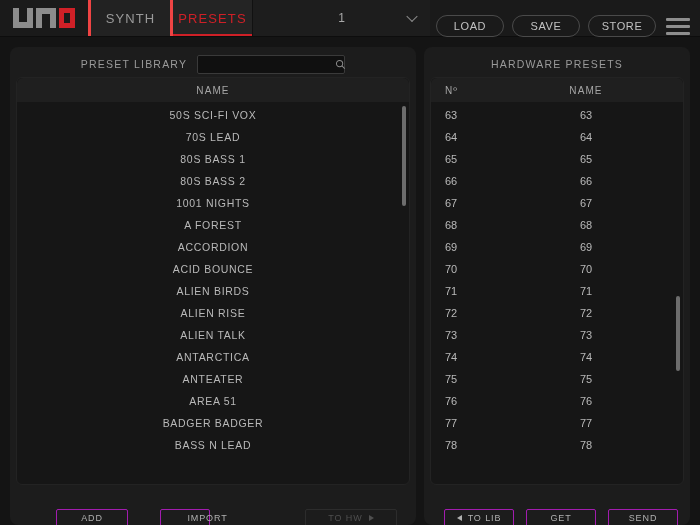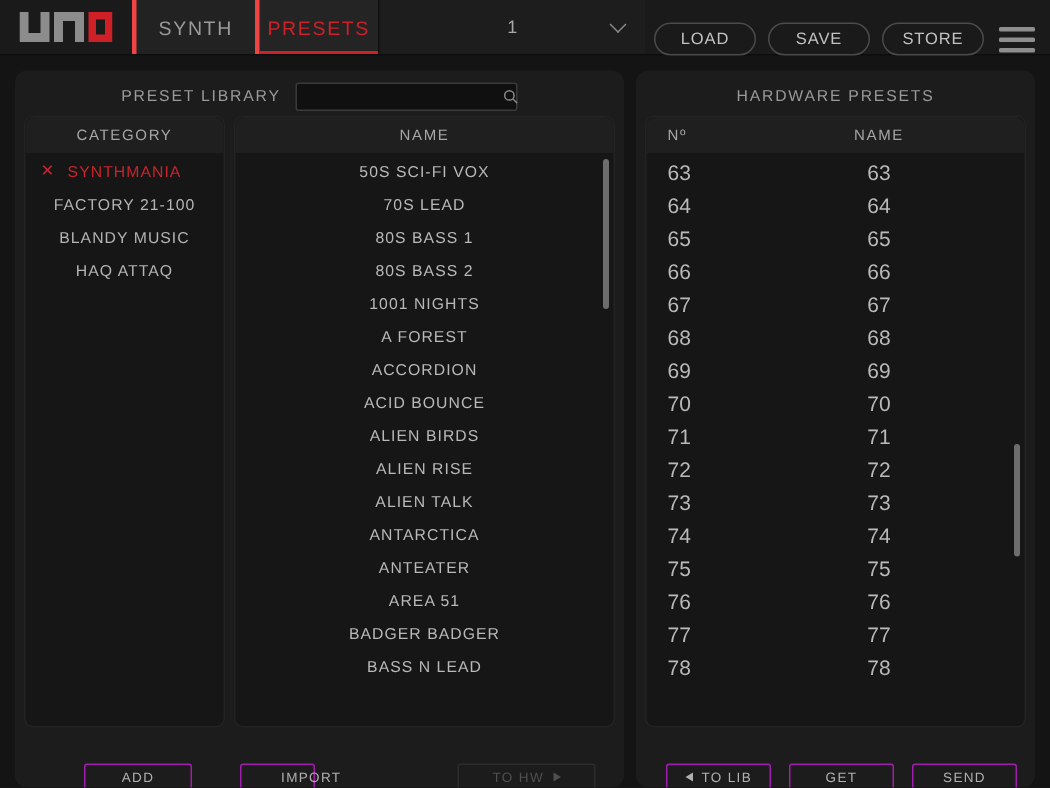--- a/index.html
+++ b/index.html
@@ -141,21 +141,21 @@
     border-radius: 2px; background: transparent;
   }
   .thumb { position: absolute; left: 0; width: 4px; border-radius: 2px; background: #6d6d6d; }
 
   
   .hw-head {
     height: 24px; flex: 0 0 auto; display: flex; align-items: center;
     background: #1f1f1f; border-radius: 6px 6px 0 0;
     font-size: 10px; letter-spacing: 1.1px; color: #a6a6a6;
   }
-  .hw-row { height: 22px; display: flex; align-items: center; font-size: 14px; color: #b9b9b9; cursor: pointer; }
+  .hw-row { height: 22px; display: flex; align-items: center; font-size: 11px; color: #b9b9b9; cursor: pointer; }
   .hw-c1 { width: 74px; padding-left: 14px; text-align: left; }
   .hw-c2 { flex: 1; text-align: center; padding-right: 16px; }
 
   
   .footer { height: 40px; display: flex; align-items: center; padding: 0 6px; }
   .footer-lib { justify-content: flex-start; gap: 0; }
   .btn {
     height: 18px; border: 1px solid #a21caf; border-radius: 2px;
     background: transparent; color: #b0b0b0;
     font-size: 9px; letter-spacing: .9px;
@@ -222,38 +222,20 @@
         <input type="text" value="" placeholder="" style="">
         <svg width="11" height="11" viewBox="0 0 12 12">
           <circle cx="5" cy="5" r="3.4" fill="none" stroke="#8a8a8a" stroke-width="1.1"></circle>
           <line x1="7.6" y1="7.6" x2="10.6" y2="10.6" stroke="#8a8a8a" stroke-width="1.1"></line>
         </svg>
       </div>
     </div>
 
     <div class="cols">
 
-      <div class="col col-category">
-        <div class="col-head">CATEGORY</div>
-        <div class="col-body" id="category-list">
-            <div class="cat-item selected">
-              <span class="cat-x">✕</span>
-              <span>SYNTHMANIA</span>
-            </div>
-            <div class="cat-item">
-              <span>FACTORY 21-100</span>
-            </div>
-            <div class="cat-item">
-              <span>BLANDY MUSIC</span>
-            </div>
-            <div class="cat-item">
-              <span>HAQ ATTAQ</span>
-            </div>
-          </div>
-      </div>
 
       <div class="col col-name">
         <div class="col-head">NAME</div>
         <div class="col-body">
           <div id="name-list">
               <div class="name-item">50S SCI-FI VOX</div>
               <div class="name-item">70S LEAD</div>
               <div class="name-item">80S BASS 1</div>
               <div class="name-item">80S BASS 2</div>
               <div class="name-item">1001 NIGHTS</div>

